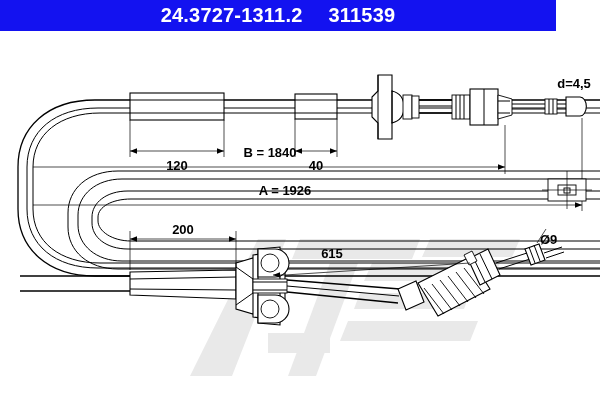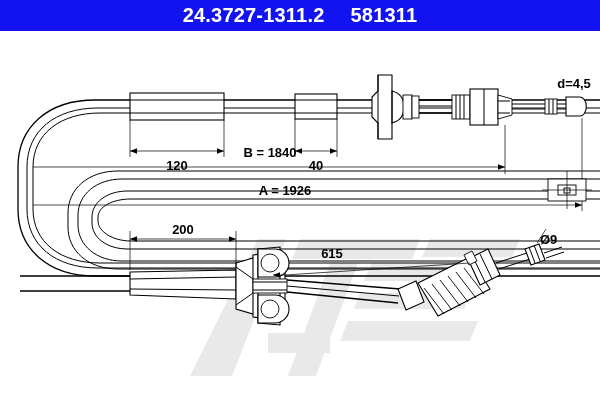--- a/index.html
+++ b/index.html
@@ -15,21 +15,21 @@
   }
   #page {
     position: relative;
     width: 600px;
     height: 400px;
     background: #ffffff;
   }
   #title-bar {
     position: absolute;
     left: 0; top: 0;
-    width: 600px;
+    width: 556px;
     height: 31px;
     background: #1312f0;
     display: flex;
     align-items: center;
     justify-content: center;
     gap: 26px;
   }
   #title-bar .t {
     color: #ffffff;
     font-size: 20px;
@@ -58,21 +58,21 @@
   .part2 { stroke: #000000; fill: #ffffff; stroke-width: 0.9; }
   .wm    { fill: #e9e9e9; }
 </style>
 </head>
 <body>
 
 <div id="page">
 
   <div id="title-bar">
     <span class="t">24.3727-1311.2</span>
-    <span class="t">581311</span>
+    <span class="t">311539</span>
   </div>
 
   <div id="drawing">
   <svg width="600" height="369" viewBox="0 0 600 369">
 
     <g class="wm">
       <path d="M190 345 L258 208 L286 208 L232 345 Z"></path>
       <path d="M268 302 L330 302 L330 322 L268 322 Z"></path>
       <path d="M300 208 L420 208 L412 228 L292 228 Z"></path>
       <path d="M330 232 L358 232 L316 345 L288 345 Z"></path>

